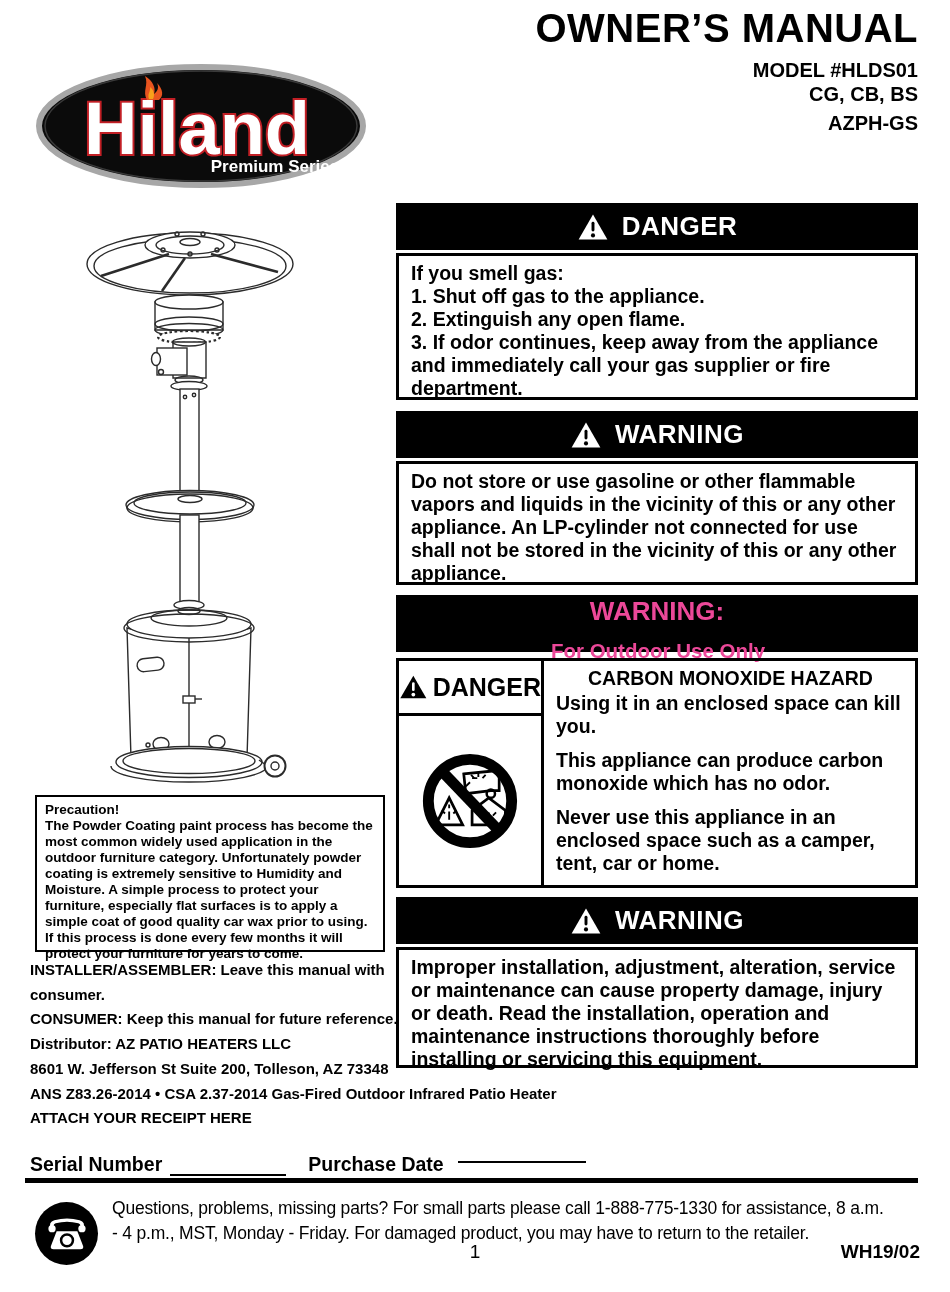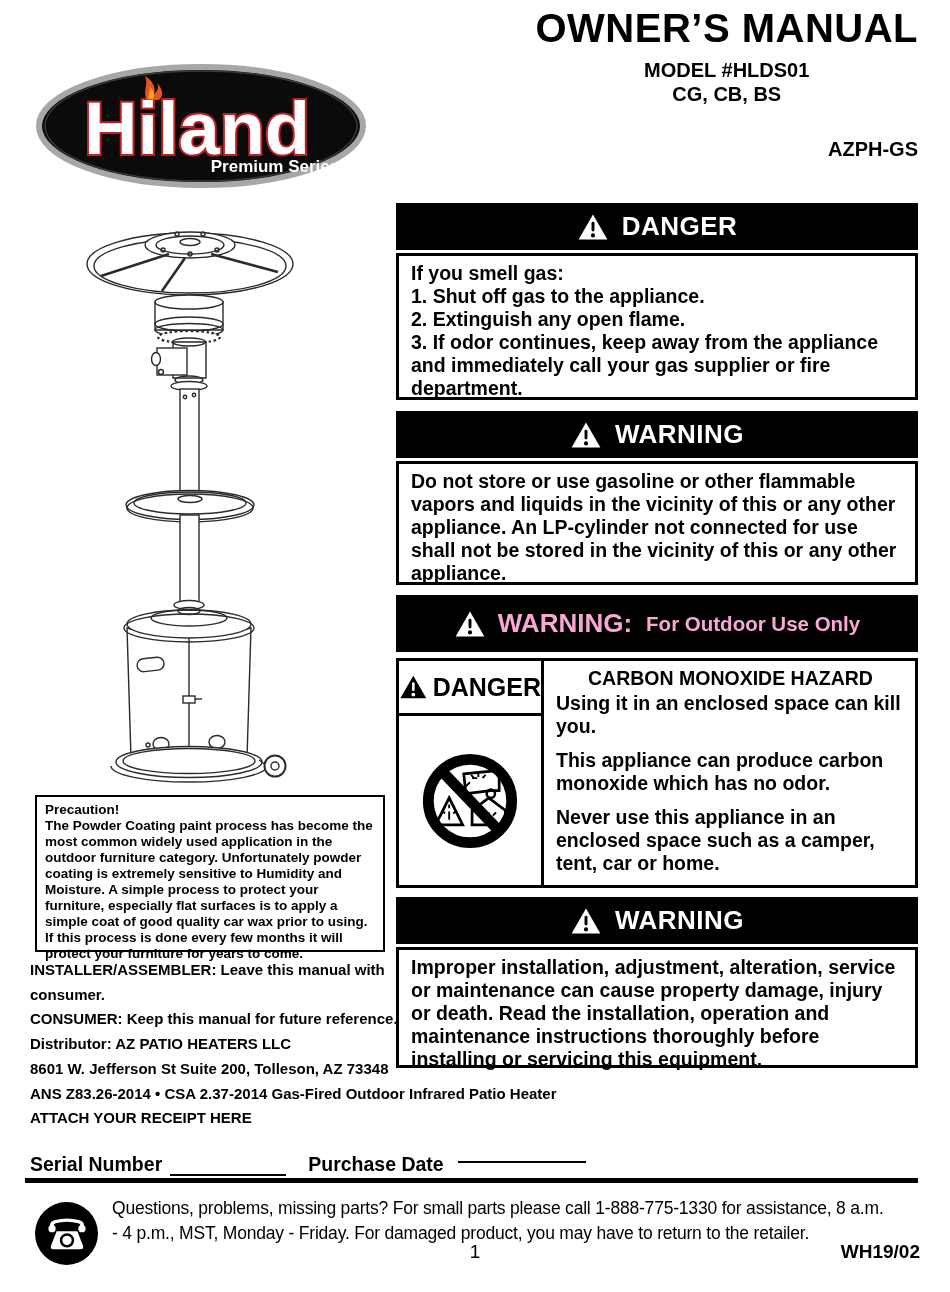--- a/index.html
+++ b/index.html
@@ -2,35 +2,35 @@
 <html><head>
 <meta charset="utf-8">
 <style>
   html,body{margin:0;padding:0;background:#e8e8e8;}
   #page{position:relative;width:950px;height:1292px;background:#ffffff;
         font-family:"Liberation Sans",sans-serif;color:#000;overflow:hidden;margin:0 auto;}
 
   
   .title-block{position:absolute;top:6px;right:32px;text-align:right;}
   .title-line{font-size:40px;font-weight:bold;line-height:44px;letter-spacing:0.5px;}
-  .model-line{font-size:20px;font-weight:bold;line-height:24px;text-align:center;}
+  .model-line{font-size:20px;font-weight:bold;line-height:24px;}
   .model-block{margin-top:8px;}
-  .code-line{font-size:20px;font-weight:bold;margin-top:32px;}
+  .code-line{font-size:20px;font-weight:bold;margin-top:6px;}
 
   
   .logo{position:absolute;left:35px;top:62px;width:333px;height:128px;}
 
   
   .warnbox{position:absolute;left:396px;width:522px;box-sizing:border-box;}
   .warn-hdr{height:47px;background:#000;color:#fff;display:flex;align-items:center;
             justify-content:center;gap:13px;font-weight:bold;font-size:26px;letter-spacing:0.5px;}
   .warn-bod{border:3px solid #000;border-top-width:3px;margin-top:3px;box-sizing:border-box;
             padding:6px 12px;font-size:19.5px;font-weight:bold;line-height:23px;}
   .outdoor-bar{position:absolute;left:396px;top:595px;width:522px;height:57px;background:#000;
-               color:#f9a8d4;display:flex;align-items:center;justify-content:center;gap:12px;}
+               color:#ec4899;display:flex;align-items:center;justify-content:center;gap:12px;flex-direction:column;}
   .outdoor-main{font-weight:bold;font-size:26px;}
   .outdoor-sub{font-weight:bold;font-size:20.5px;margin-left:2px;}
 
   
   .co-box{position:absolute;left:396px;top:658px;width:522px;height:230px;border:3px solid #000;
           box-sizing:border-box;display:flex;}
   .co-left{width:142px;border-right:3px solid #000;display:flex;flex-direction:column;}
   .co-danger{height:52px;border-bottom:3px solid #000;display:flex;align-items:center;
              justify-content:center;gap:5px;font-size:25px;font-weight:bold;}
   .co-icon-wrap{flex:1;display:flex;align-items:center;justify-content:center;}

